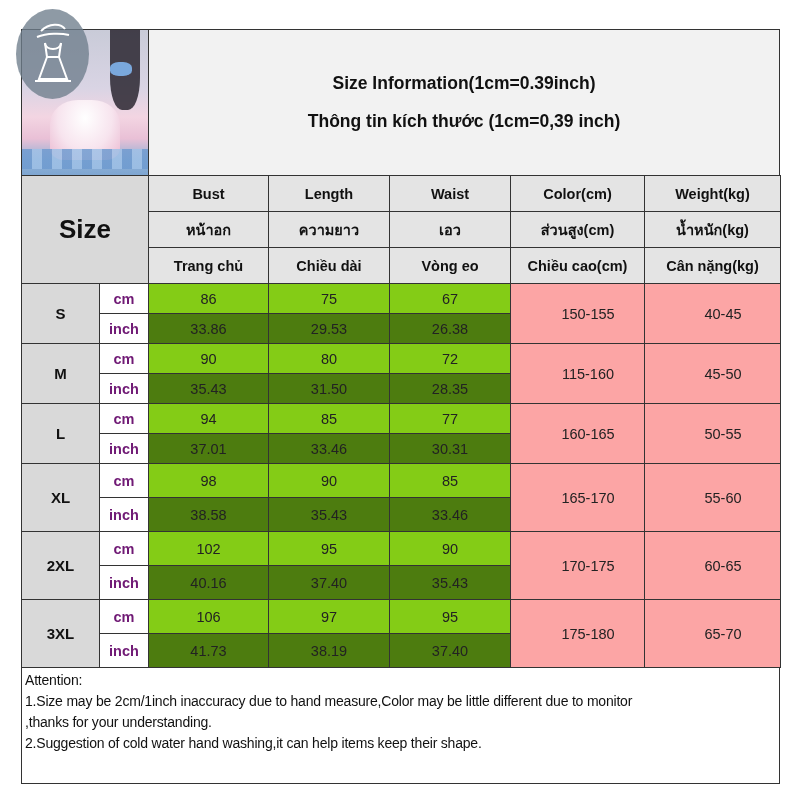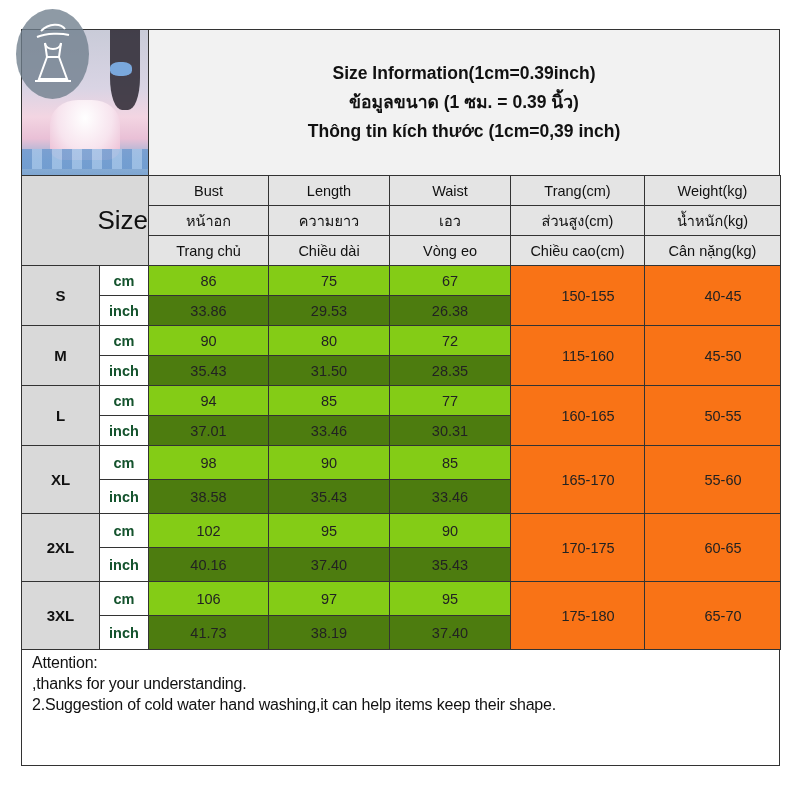--- a/index.html
+++ b/index.html
@@ -11,41 +11,41 @@
   
   .top { display: flex; height: 146px; border: 1.5px solid #333; border-bottom: none; }
   .photo { width: 127px; height: 100%; border-right: 1.5px solid #333; position: relative; overflow: hidden;
            background: linear-gradient(180deg, #c9cbd8 0%, #d9d4e4 40%, #f3d5e2 60%, #e9c0d6 75%, #8fb1d6 90%, #7ea6d2 100%); }
   .photo .dress { position: absolute; left: 28px; top: 70px; width: 70px; height: 60px; border-radius: 40% 40% 20% 20%;
            background: radial-gradient(ellipse at 50% 30%, #ffffff 0%, #f7e4ee 55%, #eab8d0 100%); }
   .photo .frill { position: absolute; left: 0; bottom: 6px; width: 127px; height: 20px;
            background: repeating-linear-gradient(90deg, #6f9bd0 0 10px, #9ec0e6 10px 20px); opacity: .85; }
   .photo .bow { position: absolute; left: 88px; top: 32px; width: 22px; height: 14px; background: #7aa8dc; border-radius: 40%; }
   .photo .hair { position: absolute; right: 8px; top: 0; width: 30px; height: 80px; background: #2a2630; border-radius: 0 0 40% 40%; opacity: .85; }
-  .title-cell { flex: 1; background: #f2f2f2; display: flex; flex-direction: column; align-items: center; justify-content: center; gap: 4px; }
+  .title-cell { flex: 1; background: #f2f2f2; display: flex; flex-direction: column; align-items: center; justify-content: center; gap: 13px; }
   .title-cell div { font-weight: bold; font-size: 17.5px; line-height: 25px; color: #111; }
 
   
   .logo { position: absolute; left: 16px; top: 9px; width: 73px; height: 90px; border-radius: 50%;
           background: rgba(110,125,140,0.78); display: flex; align-items: center; justify-content: center; z-index: 5; }
   .logo svg { width: 44px; height: 66px; }
 
   
   table { width: 759px; border-collapse: collapse; table-layout: fixed; }
   td { border: 1.5px solid #333; text-align: center; vertical-align: middle; font-size: 14.5px; color: #222; }
-  .hdr td { background: #e4e4e4; font-weight: normal; height: 30px; font-size: 14.5px; color: #111; }
-  .hdr td.size-hdr { font-size: 26px; background: #d9d9d9; text-align: right; }
+  .hdr td { background: #e4e4e4; font-weight: bold; height: 36px; font-size: 14.5px; color: #111; }
+  .hdr td.size-hdr { font-size: 26px; background: #d9d9d9; }
   td.size-label { background: #d9d9d9; font-weight: bold; font-size: 15px; color: #111; }
-  td.unit { background: #ffffff; font-weight: bold; font-size: 14.5px; color: #14532d; }
+  td.unit { background: #ffffff; font-weight: bold; font-size: 14.5px; color: #701a75; }
   tr.cm td.val { background: #84cc16; }
   tr.in td.val { background: #4d7c0f; }
-  td.range { background: #f97316; padding-left: 21px; }
-
-  
-  .attention { border: 1.5px solid #333; border-top: none; height: 116px; padding: 2px 10px; font-size: 16px; line-height: 21px; color: #111; font-family: "Liberation Sans Narrow", "Liberation Sans", sans-serif; letter-spacing: -0.2px; }
+  td.range { background: #fca5a5; padding-left: 21px; }
+
+  
+  .attention { border: 1.5px solid #333; border-top: none; height: 116px; padding: 2px 3px; font-size: 14px; line-height: 21px; color: #111; font-family: "Liberation Sans Narrow", "Liberation Sans", sans-serif; letter-spacing: -0.2px; }
 </style>
 </head>
 <body>
 
 <div class="logo">
   <svg viewBox="0 0 44 66" fill="none" stroke="#ffffff" stroke-width="2">
     <path d="M10 10 C 18 2, 30 2, 34 8"></path>
     <path d="M6 16 C 16 12, 30 12, 38 14"></path>
     <path d="M14 22 C 14 30, 30 30, 30 22"></path>
     <path d="M14 22 L 16 36 L 28 36 L 30 22"></path>
@@ -57,42 +57,41 @@
 <div class="sheet">
   <div class="top">
     <div class="photo">
       <div class="hair"></div>
       <div class="bow"></div>
       <div class="dress"></div>
       <div class="frill"></div>
     </div>
     <div class="title-cell">
       <div>Size Information(1cm=0.39inch)</div>
-      <div>ข้อมูลขนาด (1 ซม. = 0.39 นิ้ว)</div>
       <div>Thông tin kích thước (1cm=0,39 inch)</div>
     </div>
   </div>
 
   <table>
     <colgroup>
       <col style="width:78px">
         <col style="width:49px">
       <col style="width:120px">
         <col style="width:121px">
         <col style="width:121px">
       <col style="width:134px">
         <col style="width:136px">
     </colgroup>
     <tbody id="tbody">
       <tr class="hdr">
         <td class="size-hdr" colspan="2" rowspan="3">Size</td>
         <td>Bust</td>
         <td>Length</td>
         <td>Waist</td>
-        <td>Trang(cm)</td>
+        <td>Color(cm)</td>
         <td>Weight(kg)</td>
       </tr>
       <tr class="hdr">
         <td>หน้าอก</td>
         <td>ความยาว</td>
         <td>เอว</td>
         <td>ส่วนสูง(cm)</td>
         <td>น้ำหนัก(kg)</td>
       </tr>
       <tr class="hdr">
@@ -190,16 +189,17 @@
           <td class="unit">inch</td>
           <td class="val">41.73</td>
           <td class="val">38.19</td>
           <td class="val">37.40</td>
         </tr>
       </tbody>
   </table>
 
   <div class="attention">
     <div>Attention:</div>
+    <div>1.Size may be 2cm/1inch inaccuracy due to hand measure,Color may be little different due to monitor</div>
     <div>,thanks for your understanding.</div>
     <div>2.Suggestion of cold water hand washing,it can help items keep their shape.</div>
   </div>
 </div>
 
 </body></html>

